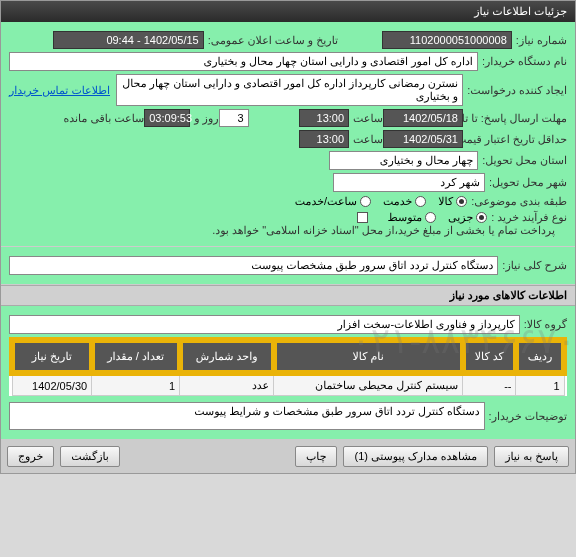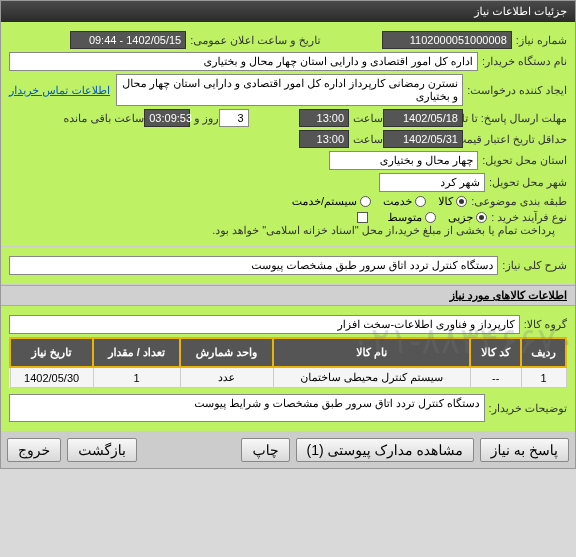--- a/index.html
+++ b/index.html
@@ -5,21 +5,21 @@
   * { box-sizing: border-box; }
   body {
     margin: 0;
     font-family: Tahoma, Arial, sans-serif;
     font-size: 11px;
     background: #d9d9d9;
     direction: rtl;
     width: 576px;
   }
   .window {
-    background: #bef264;
+    background: #86efac;
     border: 1px solid #999;
   }
   .titlebar {
     background: linear-gradient(#4a4a4a, #2a2a2a);
     color: #fff;
     padding: 4px 8px;
     font-size: 11px;
   }
   .section {
     padding: 6px 8px;
@@ -70,53 +70,51 @@
   .check {
     width: 11px; height: 11px; border: 1px solid #555;
     background: #fff; display: inline-block;
   }
   .divider-title {
     background: #d0d0d0;
     padding: 3px 8px;
     font-weight: bold;
     border-top: 1px solid #aaa;
     border-bottom: 1px solid #aaa;
-    text-decoration: underline;
   }
   table.data {
     width: 100%;
     border-collapse: collapse;
     background: #fff;
     font-size: 11px;
   }
   table.data th {
     background: #555;
     color: #fff;
     padding: 7px 4px;
-    border: 2px solid #eab308;
-    font-weight: bold;
+    border: 6px solid #eab308;
+    font-weight: normal;
   }
   table.data td {
     padding: 3px 4px;
     border: 1px solid #ccc;
-    text-align: center;
     background: #f5f5f5;
   }
   .footer {
     background: #ccc;
     padding: 6px;
     display: flex;
     gap: 6px;
     justify-content: flex-start;
   }
   .btn {
     background: linear-gradient(#f8f8f8, #d8d8d8);
     border: 1px solid #888;
     padding: 3px 10px;
-    font-size: 14px;
+    font-size: 11px;
     cursor: pointer;
     border-radius: 2px;
   }
   .spacer { flex: 1; }
   .spacer2 { flex: 0.5; }
   .wm {
     position: absolute;
     top: 320px;
     width: 528px;
     text-align: right;
@@ -132,21 +130,21 @@
 
 <div class="window">
   <div class="titlebar">جزئیات اطلاعات نیاز</div>
 
   <div class="section">
     <div class="row">
       <span class="label">شماره نیاز:</span>
       <span class="field dark" style="width:130px">1102000051000008</span>
       <span class="spacer2"></span>
       <span class="label">تاریخ و ساعت اعلان عمومی:</span>
-      <span class="field dark" style="width:116px">1402/05/15 - 09:44</span>
+      <span class="field dark" style="width:151px">1402/05/15 - 09:44</span>
     </div>
 
     <div class="row">
       <span class="label">نام دستگاه خریدار:</span>
       <span class="field" style="flex:1">اداره کل امور اقتصادی و دارایی استان چهار محال و بختیاری</span>
     </div>
 
     <div class="row">
       <span class="label">ایجاد کننده درخواست:</span>
       <span class="field" style="flex:1">نسترن رمضانی کارپرداز اداره کل امور اقتصادی و دارایی استان چهار محال و بختیاری</span>
@@ -171,37 +169,37 @@
       <span class="label">ساعت</span>
       <span class="field dark" style="width:50px">13:00</span>
     </div>
 
     <div class="row">
       <span class="label">استان محل تحویل:</span>
       <span class="field" style="width:149px">چهار محال و بختیاری</span>
     </div>
     <div class="row">
       <span class="label">شهر محل تحویل:</span>
-      <span class="field" style="width:106px">شهر کرد</span>
+      <span class="field" style="width:152px">شهر کرد</span>
     </div>
 
     <div class="row">
       <span class="label">طبقه بندی موضوعی:</span>
       <span class="radio-row">
         <span class="radio-item">
             <span class="radio checked"></span>
             <span>کالا</span>
           </span>
         <span class="radio-item">
             <span class="radio"></span>
             <span>خدمت</span>
           </span>
         <span class="radio-item">
             <span class="radio"></span>
-            <span>سیستم/خدمت</span>
+            <span>ساعت/خدمت</span>
           </span>
       </span>
     </div>
 
     <div class="row">
       <span class="label">نوع فرآیند خرید :</span>
       <span class="radio-row">
         <span class="radio-item">
             <span class="radio checked"></span>
             <span>جزیی</span>

